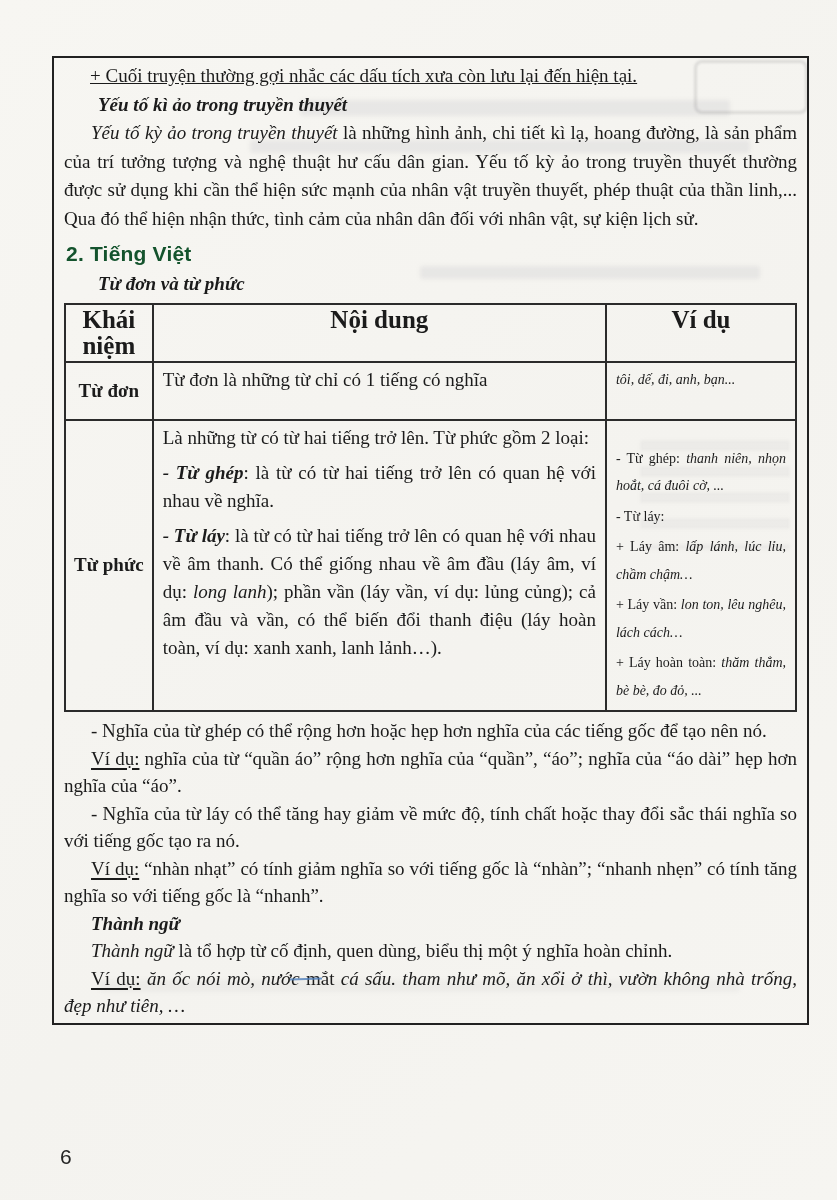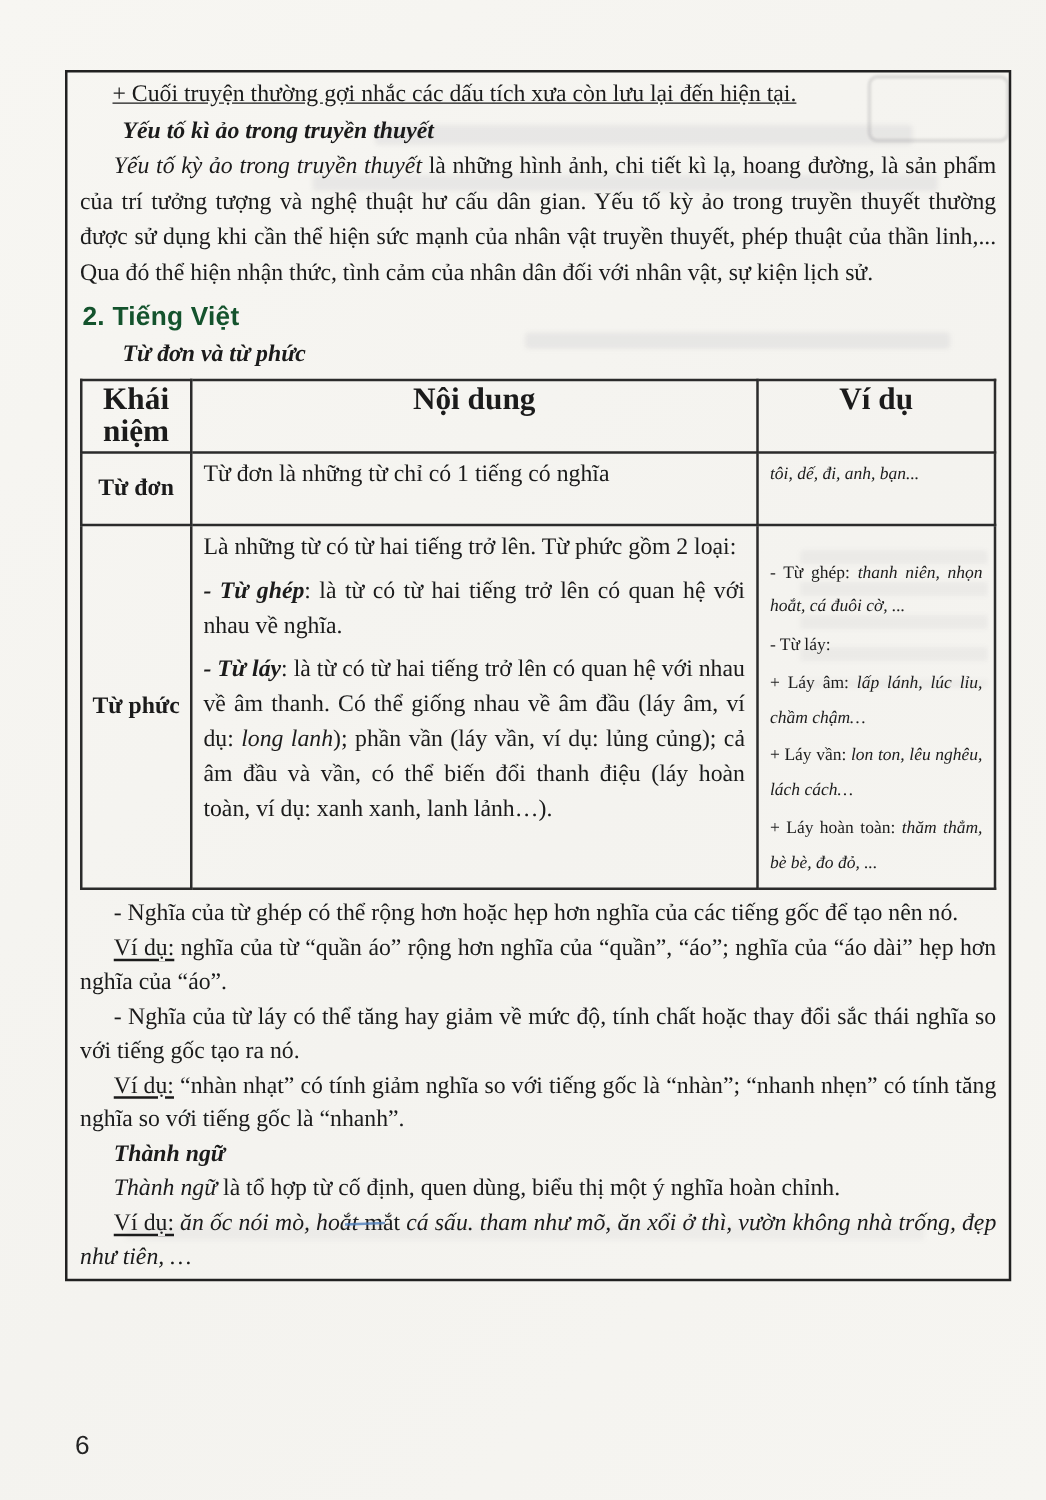--- a/index.html
+++ b/index.html
@@ -140,20 +140,20 @@
       </tbody>
     </table>
 
     <div class="notes">
         <p class="note-para"><span class="seg-n">- Nghĩa của từ ghép có thể rộng hơn hoặc hẹp hơn nghĩa của các tiếng gốc để tạo nên nó.</span></p>
         <p class="note-para"><span class="seg-u">Ví dụ:</span><span class="seg-n"> nghĩa của từ “quần áo” rộng hơn nghĩa của “quần”, “áo”; nghĩa của “áo dài” hẹp hơn nghĩa của “áo”.</span></p>
         <p class="note-para"><span class="seg-n">- Nghĩa của từ láy có thể tăng hay giảm về mức độ, tính chất hoặc thay đổi sắc thái nghĩa so với tiếng gốc tạo ra nó.</span></p>
         <p class="note-para"><span class="seg-u">Ví dụ:</span><span class="seg-n"> “nhàn nhạt” có tính giảm nghĩa so với tiếng gốc là “nhàn”; “nhanh nhẹn” có tính tăng nghĩa so với tiếng gốc là “nhanh”.</span></p>
         <p class="note-para"><span class="seg-bi">Thành ngữ</span></p>
         <p class="note-para"><span class="seg-i">Thành ngữ</span><span class="seg-n"> là tổ hợp từ cố định, quen dùng, biểu thị một ý nghĩa hoàn chỉnh.</span></p>
-        <p class="note-para"><span class="seg-u">Ví dụ:</span><span class="seg-i"> </span><span class="seg-i">ăn ốc nói mò, hoắt </span><span class="seg-ist">mắt</span><span class="seg-i"> cá sấu. tham như mõ, ăn xổi ở thì, vườn không nhà trống, đẹp như tiên, …</span></p>
+        <p class="note-para"><span class="seg-u">Ví dụ:</span><span class="seg-i"> </span><span class="seg-i">ăn ốc nói mò, nước </span><span class="seg-ist">mắt</span><span class="seg-i"> cá sấu. tham như mõ, ăn xổi ở thì, vườn không nhà trống, đẹp như tiên, …</span></p>
       </div>
 
   </div>
 
   <div class="page-number">6</div>
 
 </div>
 
 </body></html>

